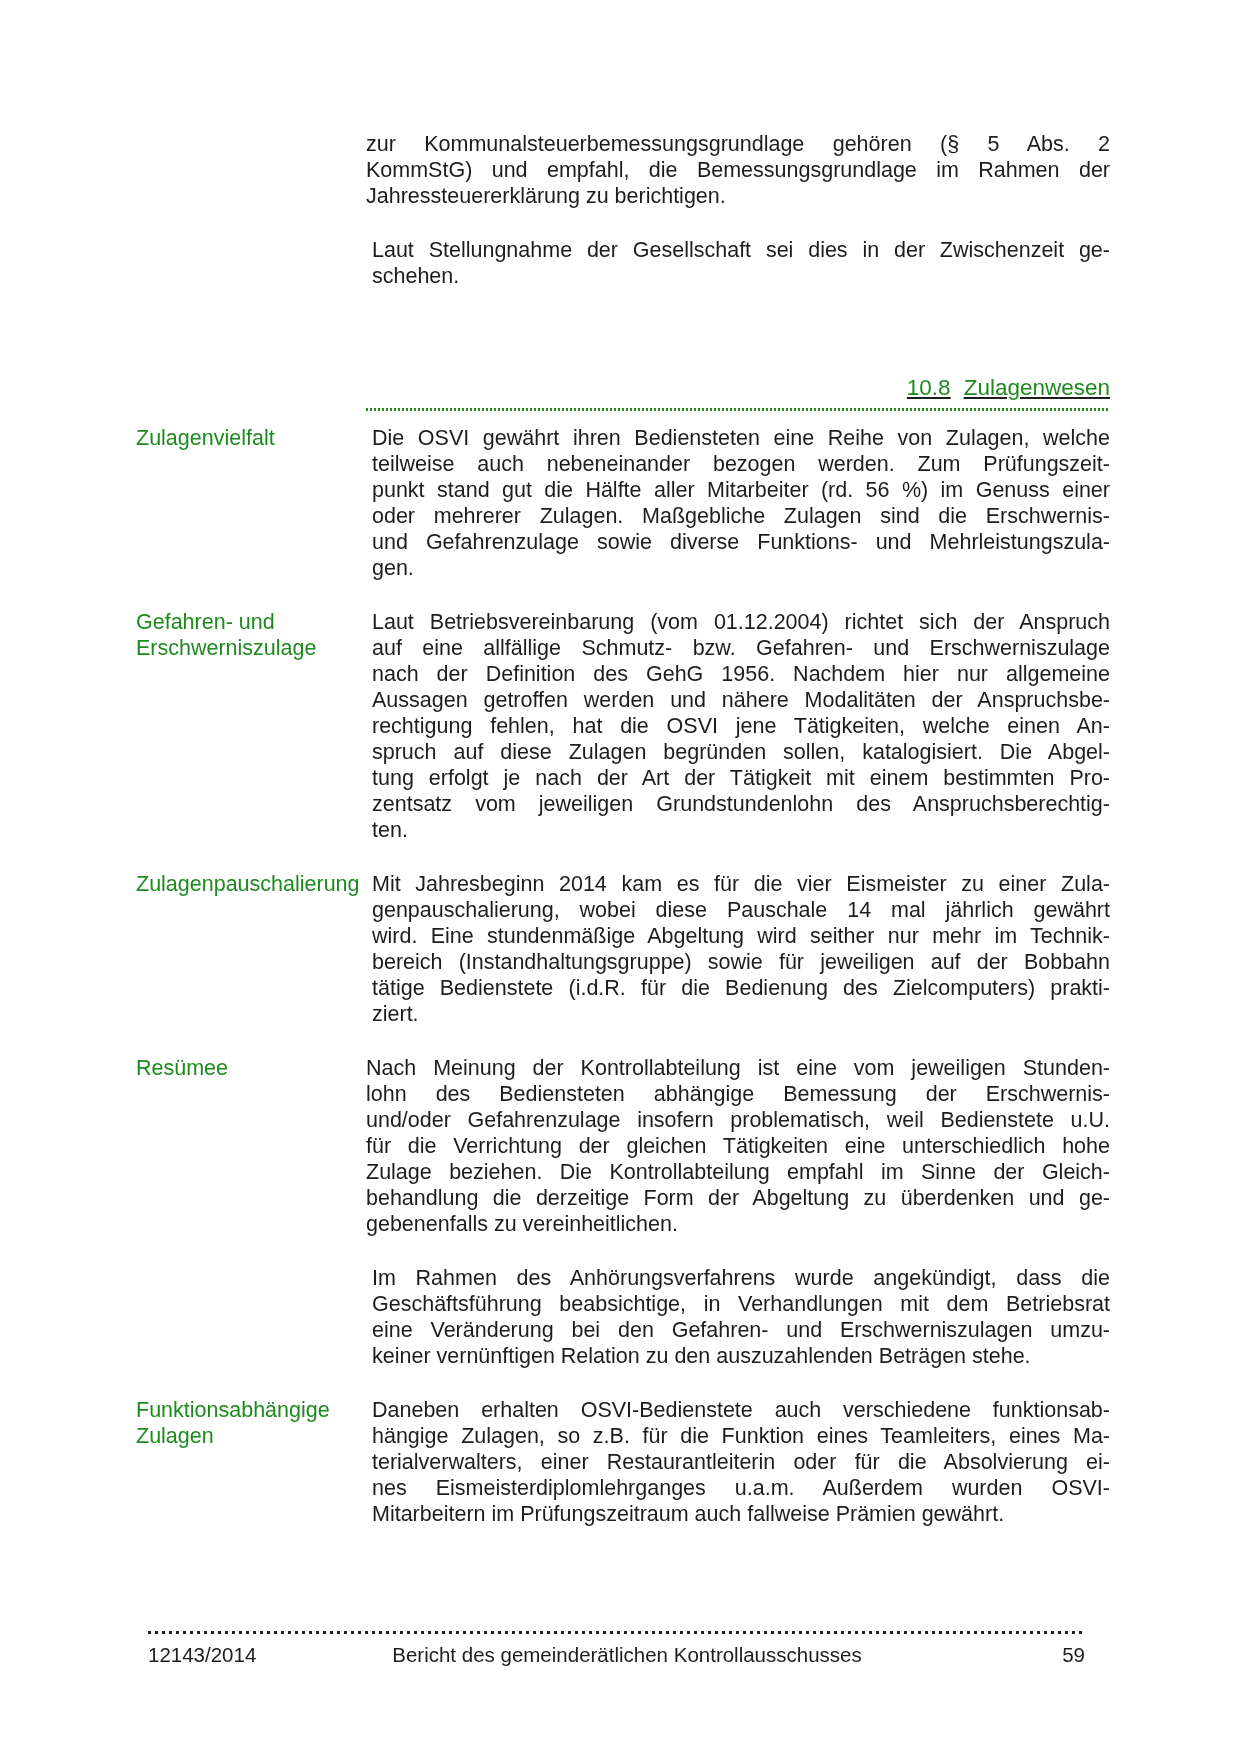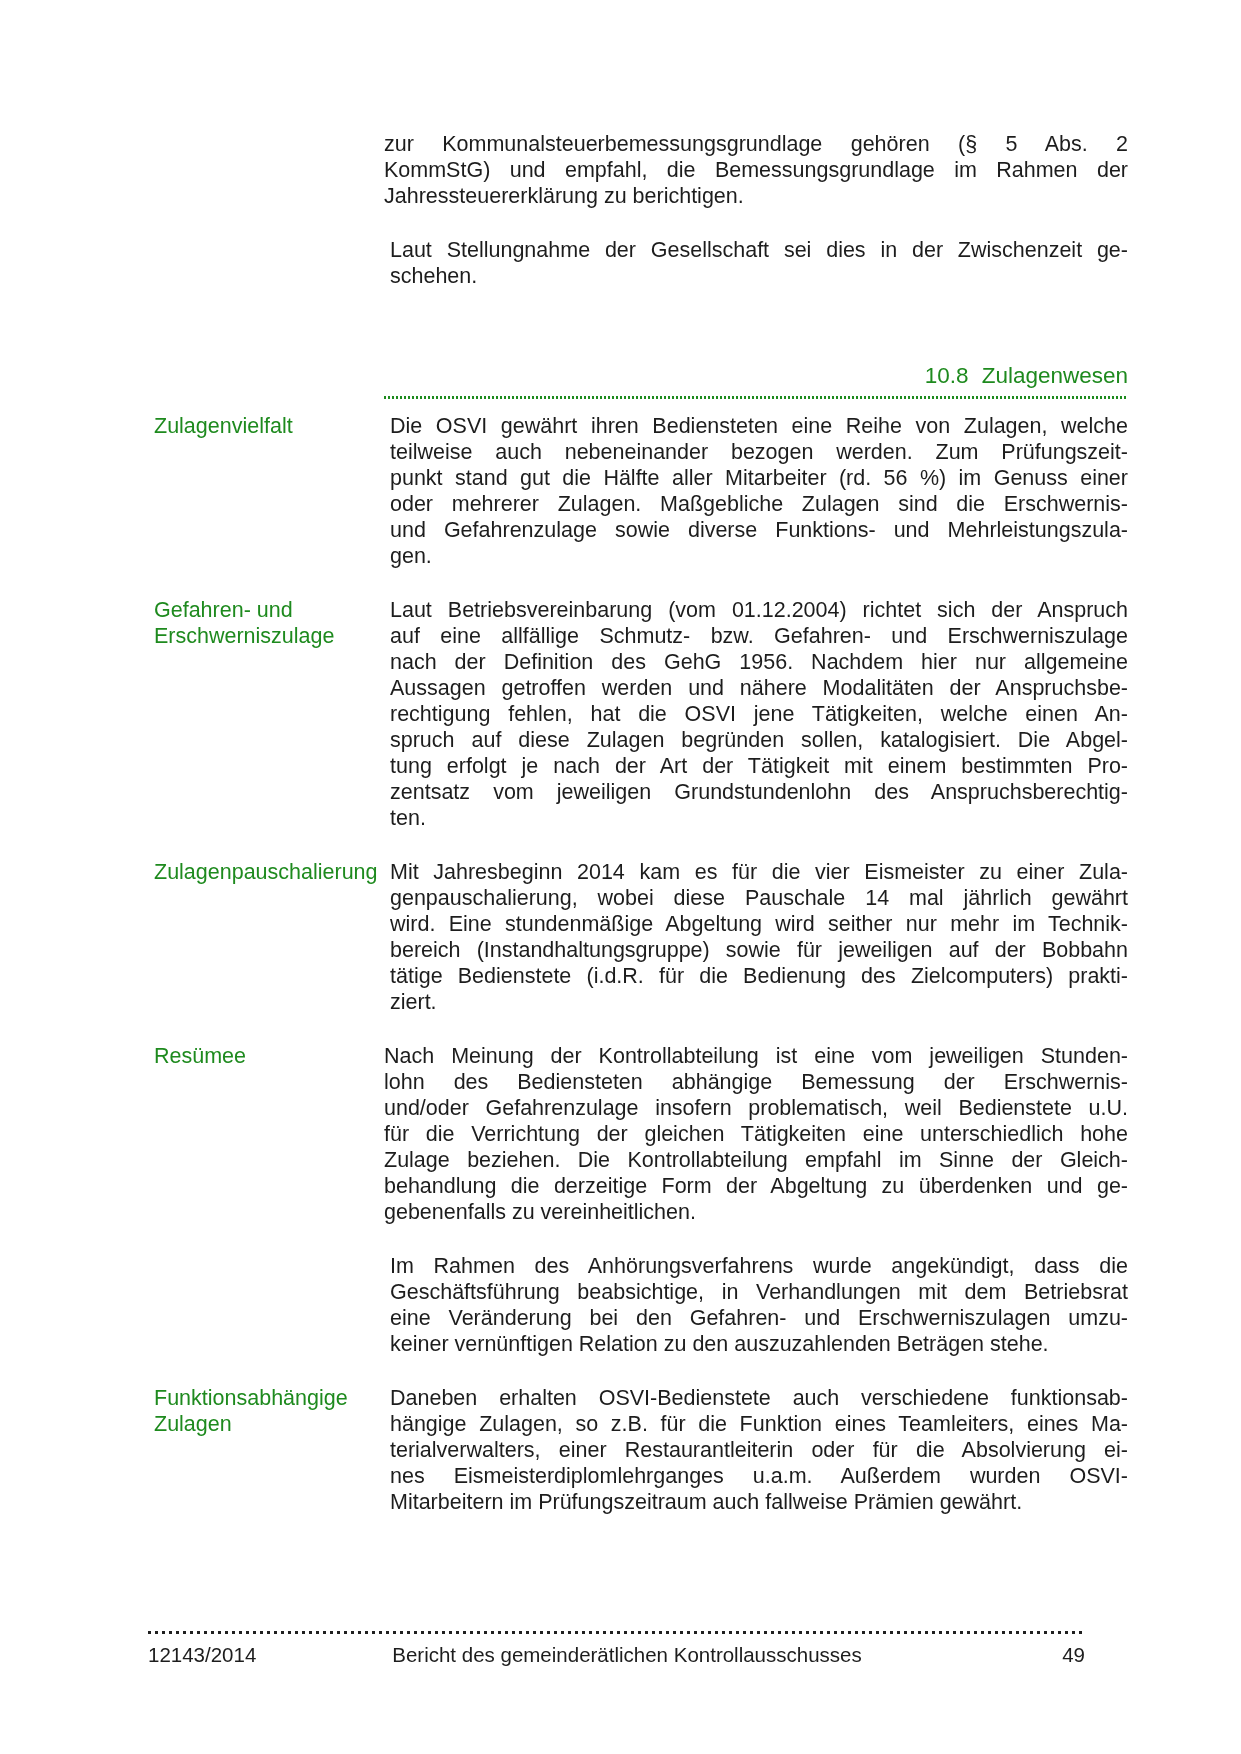--- a/index.html
+++ b/index.html
@@ -5,32 +5,32 @@
   html,body { margin:0; padding:0; background:#e9e9e9; }
   .page {
     position:relative;
     width:1241px; height:1754px;
     background:#ffffff;
     font-family:"Liberation Sans", sans-serif;
     color:#1d1d1d;
     margin:0 auto;
     overflow:hidden;
   }
-  .content { position:absolute; left:154px; top:131px; width:974px; }
+  .content { position:absolute; left:136px; top:131px; width:974px; }
   .row { display:grid; grid-template-columns:230px 1fr; }
   .label-col { padding-right:10px; }
   .margin-label {
     color:var(--accent); font-size:21.5px; line-height:26px;
   }
   .body-col { min-width:0; }
   .para { margin:0 0 28px 0; font-size:21.5px; line-height:26px; }
   .para:last-child { margin-bottom:28px;margin-left:6px; }
   .line { text-align:justify; text-align-last:justify; }
   .line.last { text-align-last:left; }
-  .heading-block { margin-top:44px; }
+  .heading-block { margin-top:56px;text-decoration:underline; }
   .section-heading {
     margin:0; font-weight:normal; text-align:right;
     color:var(--accent); font-size:22.5px; line-height:30px;
   }
   .section-heading .sep { display:inline-block; width:13px; }
   .dotted-line { height:3px; border:0; }
   .dotted-line.green {
     margin:5px 0 14px 0;
     background-image:repeating-linear-gradient(90deg, var(--accent) 0 2px, transparent 2px 4px);
   }
@@ -164,17 +164,17 @@
         </div>
       </div>
 
   </main>
 
   <footer class="footer">
     <div class="dotted-line dark"></div>
     <div class="footer-row">
       <span class="f-left">12143/2014</span>
       <span class="f-center">Bericht des gemeinderätlichen Kontrollausschusses</span>
-      <span class="f-right">49</span>
+      <span class="f-right">59</span>
     </div>
   </footer>
 
 </div>
 
 </body></html>

